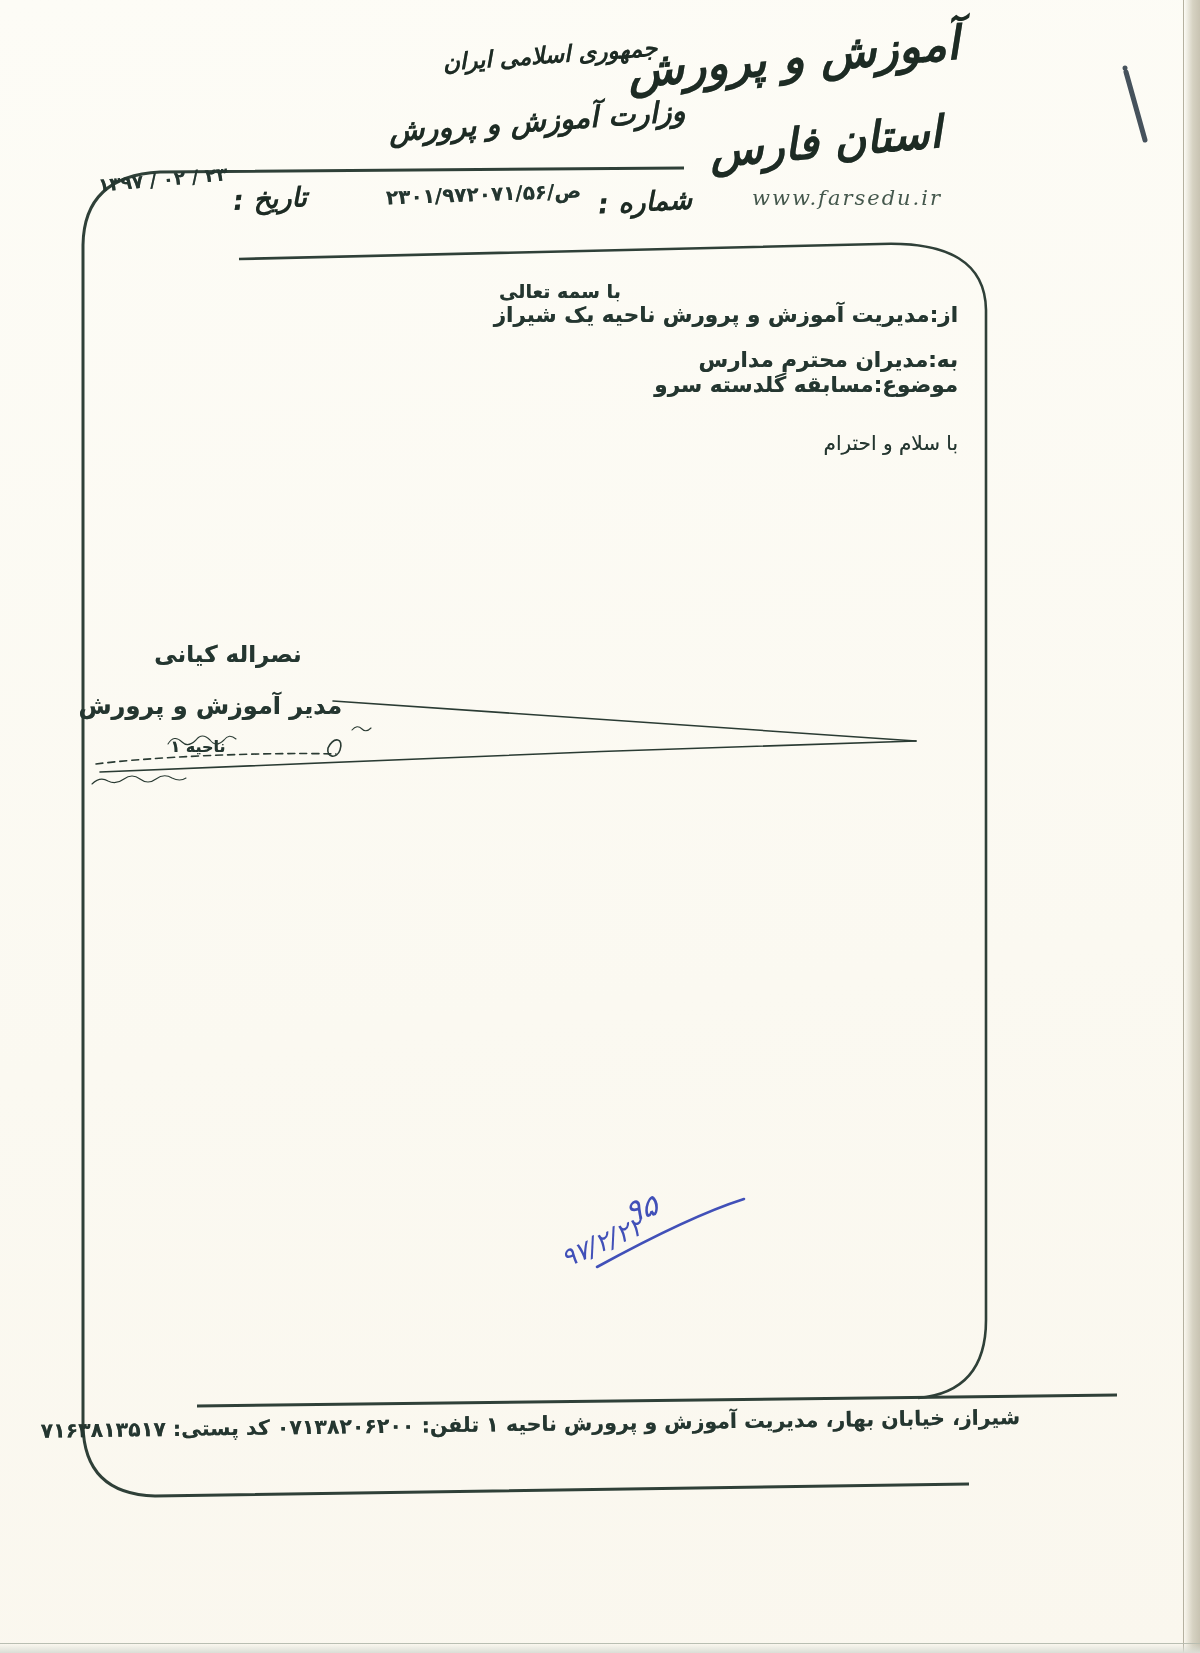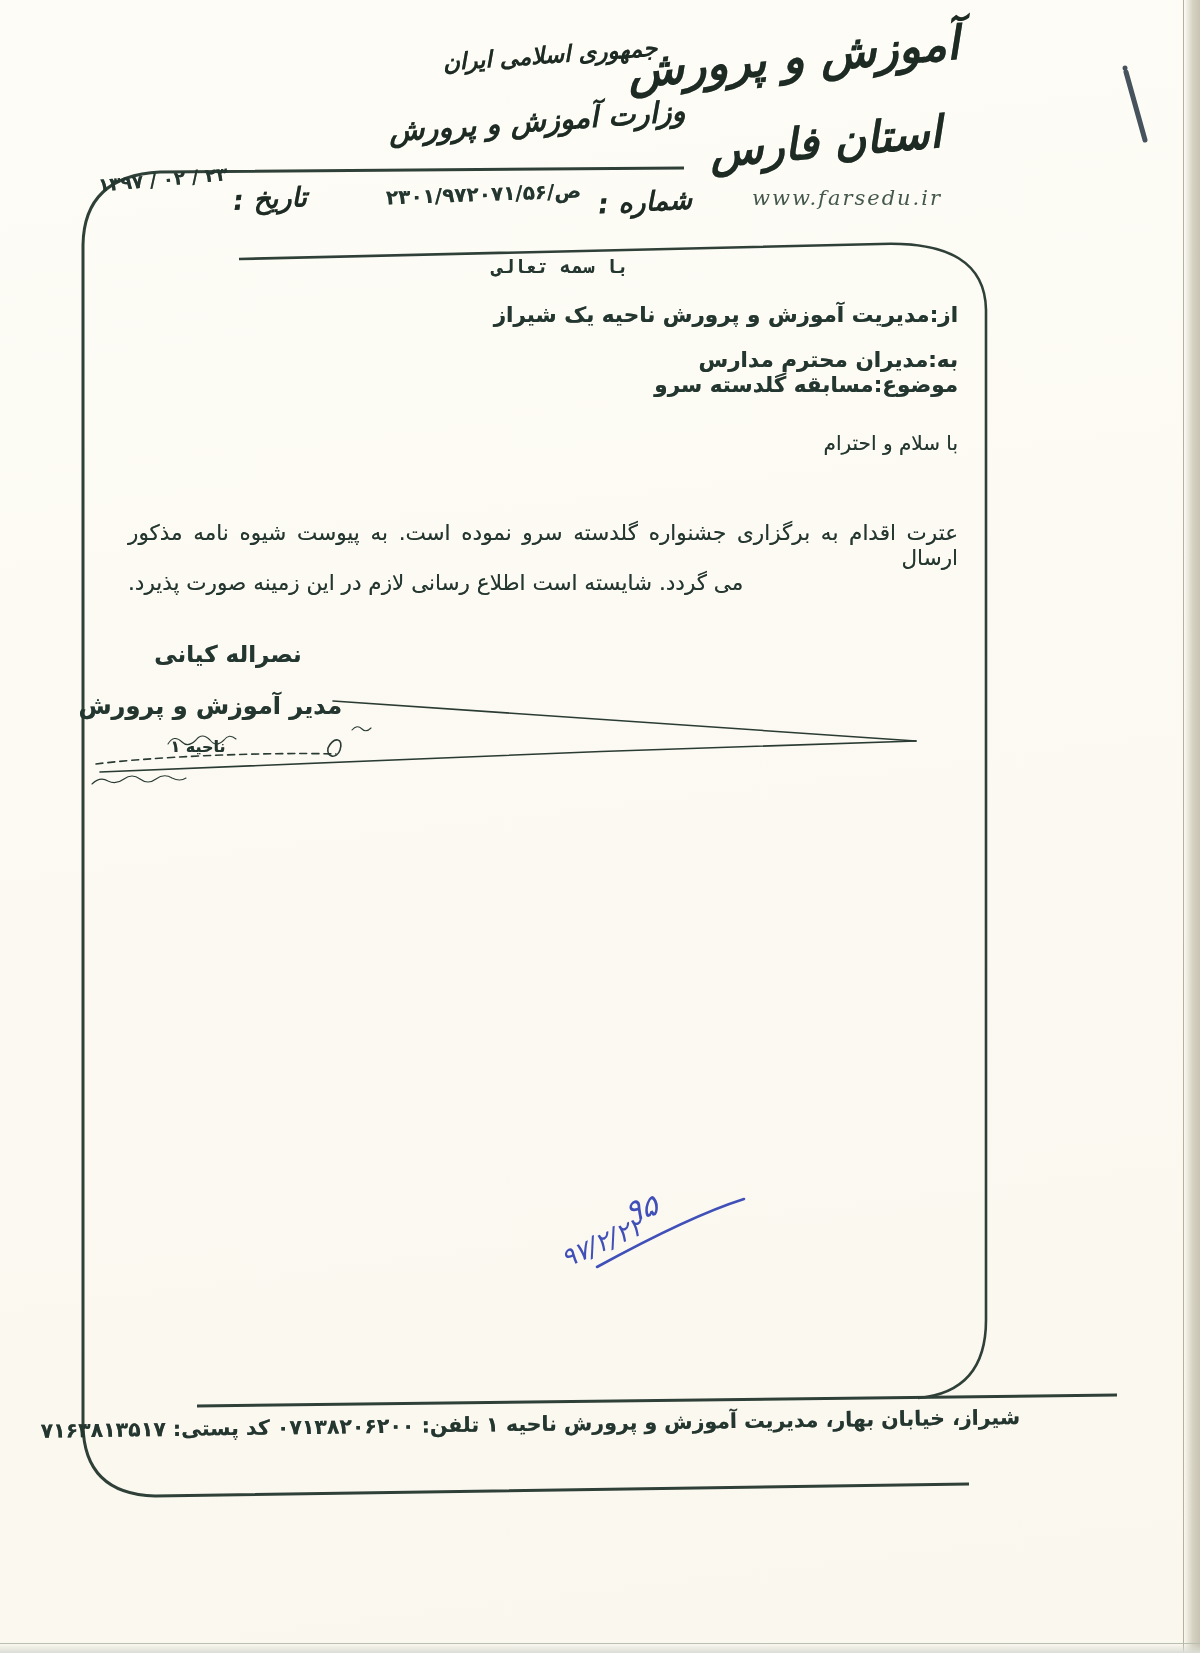--- a/index.html
+++ b/index.html
@@ -6,21 +6,21 @@
   .page{
     position:relative;width:1200px;height:1653px;overflow:hidden;
     background:linear-gradient(173deg,#fdfcf6 0%,#fbf9f1 60%,#faf7ee 100%);
     font-family:"DejaVu Sans",sans-serif;color:#243630;
   }
   .abs{position:absolute;}
   .fa{font-family:"DejaVu Sans",sans-serif;color:#243630;text-shadow:0 0 .5px rgba(30,45,38,.55);}
   .cal{font-weight:bold;font-style:italic;color:#1d2b24;}
   .bold{font-weight:bold;}
   .ctr{text-align:center;}
-  .rtl{direction:rtl;unicode-bidi:isolate;text-align:left;}
+  .rtl{direction:rtl;unicode-bidi:isolate;text-align:right;}
   .ltrov{direction:ltr;unicode-bidi:bidi-override;}
   .just{text-align:justify;text-align-last:justify;}
   .site{font-family:"DejaVu Serif",serif;font-style:italic;color:#45584d;letter-spacing:2px;}
   .edge-right{right:0;top:0;width:16px;height:1653px;
     background:linear-gradient(to right,rgba(210,205,190,0),#d6d2c2 55%,#c8c3b2);
     border-left:1px solid #b5b1a0;}
   .edge-bottom{left:0;bottom:0;width:1200px;height:9px;
     background:linear-gradient(to bottom,rgba(200,205,198,0),#dbded6);
     border-top:1px solid #b9beb2;}
   svg{position:absolute;left:0;top:0;}
@@ -54,34 +54,32 @@
   <div class="abs fa cal ctr" style="top:104px;left:362px;width:350px;font-size:29px;transform:rotate(-4deg);white-space:nowrap;" dir="rtl" lang="fa">وزارت آموزش و پرورش</div>
 
   <div class="abs fa cal" style="top:186px;left:598px;font-size:27px;transform:rotate(-3deg);" dir="rtl" lang="fa">شماره :</div>
 
   <div class="abs fa bold ltrov" style="top:182px;left:386px;font-size:20px;transform:rotate(-2deg);white-space:nowrap;" lang="fa">۲۳۰۱/۹۷۲۰۷۱/۵۶/ص</div>
 
   <div class="abs fa cal" style="top:183px;left:233px;font-size:27px;transform:rotate(-3deg);" dir="rtl" lang="fa">تاریخ :</div>
 
   <div class="abs fa bold ltrov" style="top:169px;left:98px;font-size:18.5px;transform:rotate(-5deg);white-space:nowrap;" lang="fa">۱۳۹۷ / ۰۲ / ۲۳</div>
 
-  <div class="abs fa bold ctr" style="top:255px;left:450px;width:220px;font-size:19px;font-family:Liberation Mono, monospace;" dir="rtl" lang="fa">با سمه تعالی</div>
+  <div class="abs fa bold ctr" style="top:280px;left:450px;width:220px;font-size:19px;" dir="rtl" lang="fa">با سمه تعالی</div>
 
   <div class="abs fa bold rtl" style="top:302px;right:242px;font-size:21.5px;white-space:nowrap;" lang="fa">از:مدیریت آموزش و پرورش ناحیه یک شیراز</div>
 
   <div class="abs fa bold rtl" style="top:347px;right:242px;font-size:21.5px;white-space:nowrap;" lang="fa">به:مدیران محترم مدارس</div>
 
   <div class="abs fa bold rtl" style="top:372px;right:242px;font-size:21.5px;white-space:nowrap;" lang="fa">موضوع:مسابقه گلدسته سرو</div>
 
   <div class="abs fa rtl" style="top:431px;right:242px;font-size:20px;white-space:nowrap;" lang="fa">با سلام و احترام</div>
 
 
-  <div class="abs fa rtl just" style="top:520px;left:128px;width:830px;font-size:21.5px;" lang="fa">عترت اقدام به برگزاری جشنواره گلدسته سرو نموده است. به پیوست شیوه نامه مذکور ارسال</div>
 
-  <div class="abs fa rtl" style="top:570px;left:128px;width:830px;font-size:21.5px;" lang="fa">می گردد. شایسته است اطلاع رسانی لازم در این زمینه صورت پذیرد.</div>
 
   <div class="abs fa bold ctr" style="top:641px;left:118px;width:220px;font-size:23px;" dir="rtl" lang="fa">نصراله کیانی</div>
 
   <div class="abs fa bold ctr" style="top:692px;left:92px;width:250px;font-size:24px;white-space:nowrap;" dir="rtl" lang="fa">مدیر آموزش و پرورش</div>
 
   <div class="abs fa bold ctr" style="top:737px;left:118px;width:160px;font-size:16px;" dir="rtl" lang="fa">ناحیه ۱</div>
 
   <svg width="1200" height="1653" viewBox="0 0 1200 1653">
     <g fill="none" stroke="#2a3b33" stroke-width="1.6" stroke-linecap="round">
       <path d="M 333,701 L 916,741"></path>

